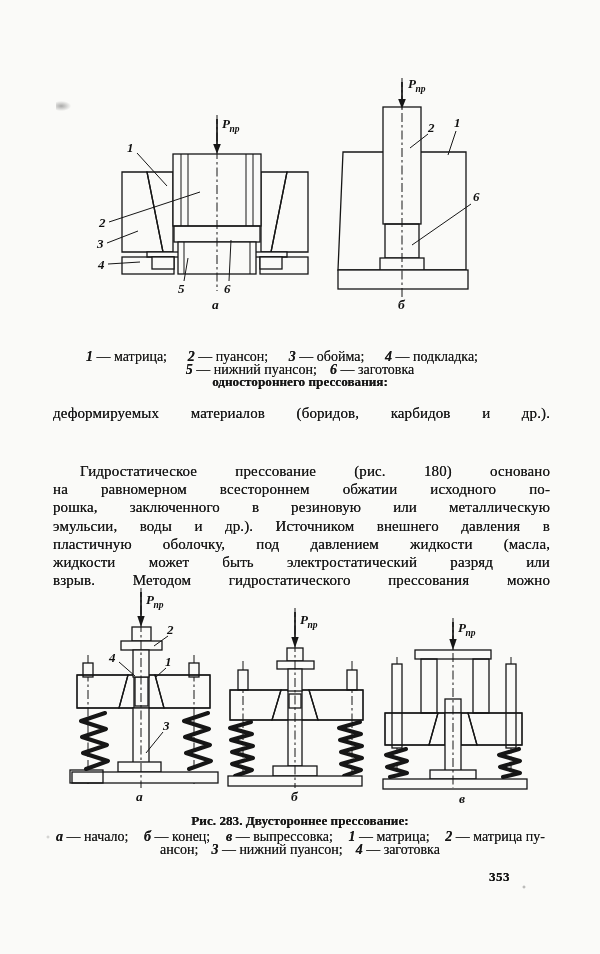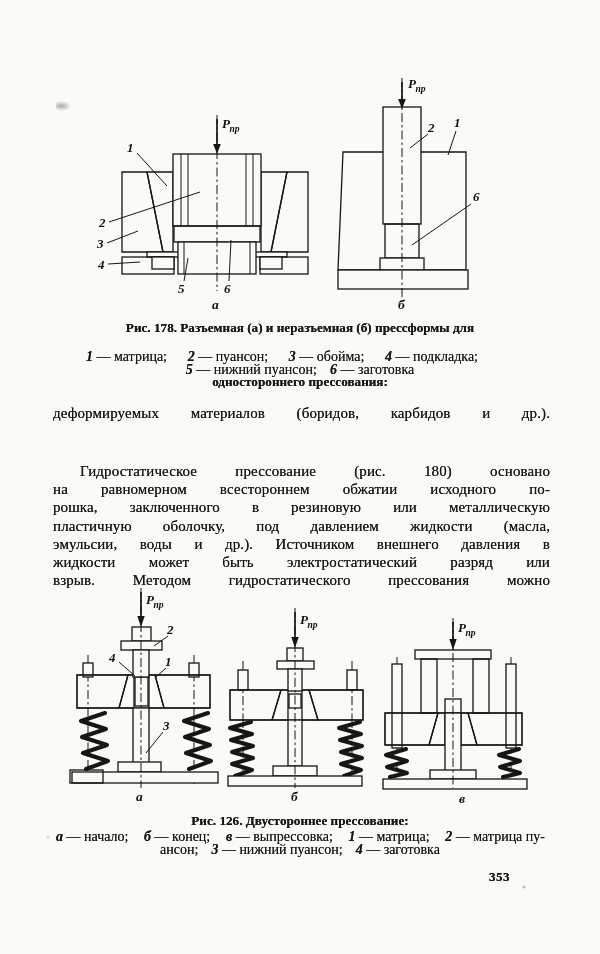--- a/index.html
+++ b/index.html
@@ -128,40 +128,39 @@
       <line class="lnthin" x1="428" y1="134" x2="410" y2="148"></line>
       <text class="num" x="428" y="132">2</text>
       <line class="lnthin" x1="456" y1="131" x2="448" y2="155"></line>
       <text class="num" x="454" y="127">1</text>
       <line class="lnthin" x1="471" y1="204" x2="412" y2="245"></line>
       <text class="num" x="473" y="201">6</text>
       <text class="ltr" x="398" y="309">б</text>
     </g>
   </svg>
 
-  <div class="abs cap" style="left:55px;top:321px;width:490px;">Рис. 178. Разъемная (а) и неразъемная (б) прессформы для</div>
   <div class="abs cap" style="left:55px;top:335px;width:490px;margin-top:40px;">одностороннего прессования:</div>
   <div class="abs leg legrow" style="left:86px;top:350px;width:392px;">
     <span class="lgitem"><i>1</i> <span>— матрица;</span></span>
     <span class="lgitem"><i>2</i> <span>— пуансон;</span></span>
     <span class="lgitem"><i>3</i> <span>— обойма;</span></span>
     <span class="lgitem"><i>4</i> <span>— подкладка;</span></span>
   </div>
   <div class="abs leg legcenter" style="left:55px;top:363px;width:490px;">
     <span class="lgitem"><i>5</i> <span>— нижний пуансон;</span></span>
     <span class="lgitem"><i>6</i> <span>— заготовка</span></span>
   </div>
 
   <div class="abs" style="left:53px;top:404px;width:497px;">
     <div class="bl">деформируемых материалов (боридов, карбидов и др.).</div>
     <div class="bl ind">Гидростатическое прессование (рис. 180) основано</div>
     <div class="bl">на равномерном всестороннем обжатии исходного по-</div>
     <div class="bl">рошка, заключенного в резиновую или металлическую</div>
+    <div class="bl">эмульсии, воды и др.). Источником внешнего давления в</div>
     <div class="bl">пластичную оболочку, под давлением жидкости (масла,</div>
-    <div class="bl">эмульсии, воды и др.). Источником внешнего давления в</div>
     <div class="bl">жидкости может быть электростатический разряд или</div>
     <div class="bl">взрыв. Методом гидростатического прессования можно</div>
   </div>
 
   <svg class="abs" style="left:40px;top:585px;" width="530" height="224" viewBox="40 585 530 224">
 
     <g>
       <line class="axis" x1="88" y1="655" x2="88" y2="784"></line>
       <line class="axis" x1="194" y1="655" x2="194" y2="784"></line>
       <rect class="wht" x="83" y="663" width="10" height="14"></rect>
@@ -245,21 +244,21 @@
       <rect class="wht" x="383" y="779" width="144" height="10"></rect>
       <line class="axis" x1="453" y1="618" x2="453" y2="788"></line>
       <line class="arrow" x1="453" y1="622" x2="453" y2="641"></line>
       <polygon class="ah" points="449.3,639 456.7,639 453,650"></polygon>
       <text class="flbl" x="458" y="632">P</text>
       <text class="fsub" x="465.5" y="636">пр</text>
       <text class="ltr" x="459" y="803">в</text>
     </g>
   </svg>
 
-  <div class="abs cap" style="left:55px;top:814px;width:490px;">Рис. 126. Двустороннее прессование:</div>
+  <div class="abs cap" style="left:55px;top:814px;width:490px;">Рис. 283. Двустороннее прессование:</div>
   <div class="abs leg legrow" style="left:56px;top:830px;width:489px;">
     <span class="lgitem"><i>а</i> <span>— начало;</span></span>
     <span class="lgitem"><i>б</i> <span>— конец;</span></span>
     <span class="lgitem"><i>в</i> <span>— выпрессовка;</span></span>
     <span class="lgitem"><i>1</i> <span>— матрица;</span></span>
     <span class="lgitem"><i>2</i> <span>— матрица пу-</span></span>
   </div>
   <div class="abs leg legcenter" style="left:55px;top:843px;width:490px;text-align:right;">
     <span class="lgitem"><span>ансон;</span></span>
     <span class="lgitem"><i>3</i> <span>— нижний пуансон;</span></span>

